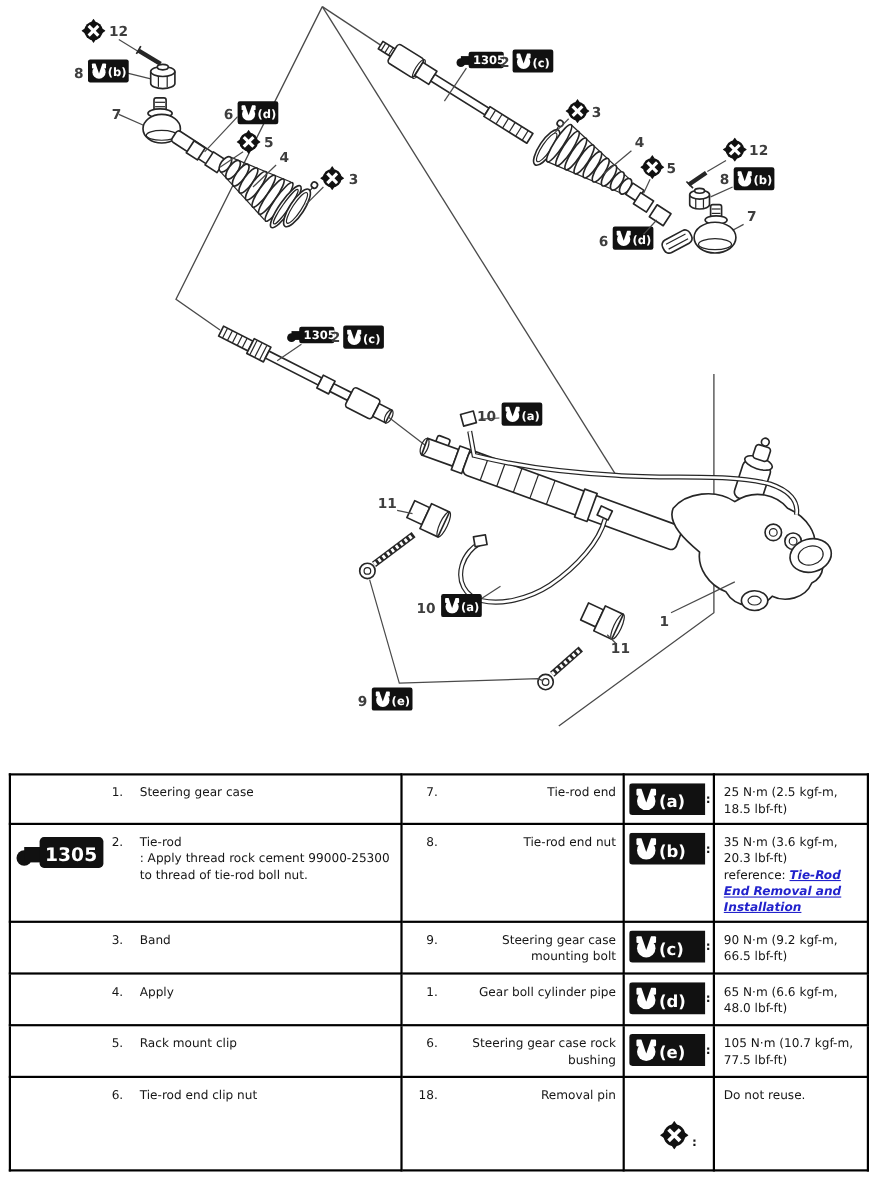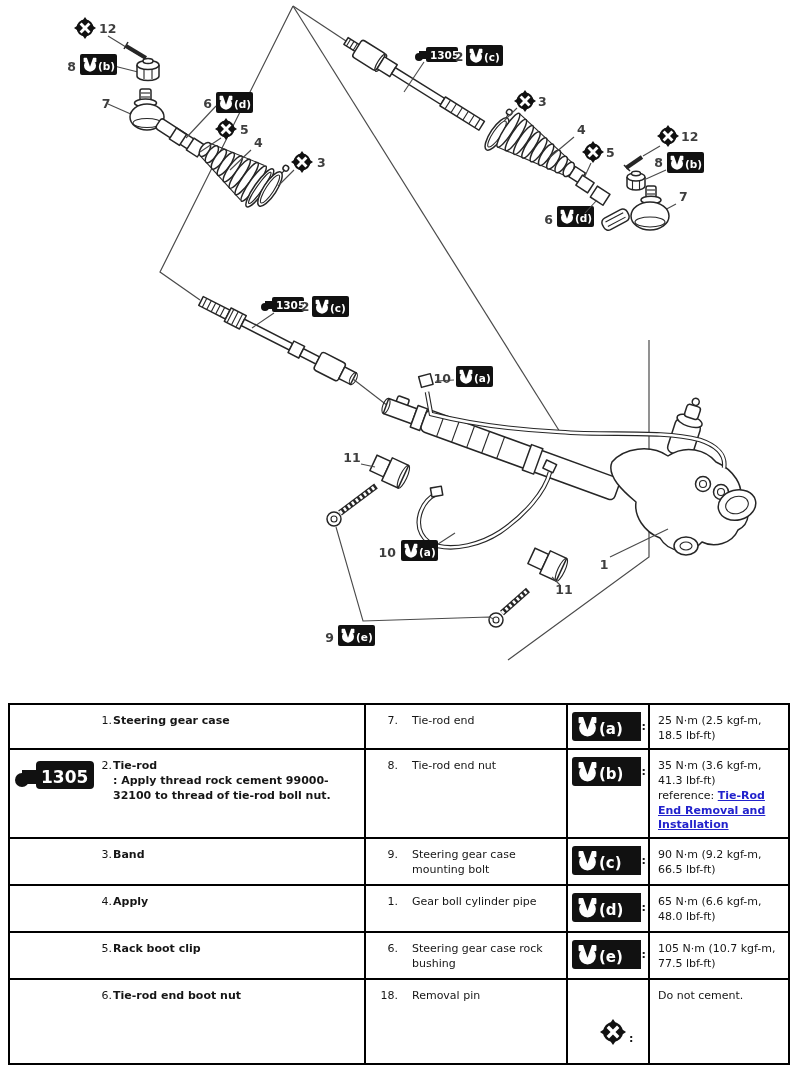--- a/index.html
+++ b/index.html
@@ -11,28 +11,28 @@
   .part{fill:#ffffff;stroke:#262626;stroke-width:1.5;stroke-linejoin:round;}
   .thin{fill:none;stroke:#262626;stroke-width:1.1;}
   .leader{fill:none;stroke:#4a4a4a;stroke-width:1.1;}
   .frame{fill:none;stroke:#4a4a4a;stroke-width:1.2;}
   .pipeO{fill:none;stroke:#262626;stroke-width:4.6;}
   .pipeI{fill:none;stroke:#ffffff;stroke-width:2.4;}
   table.parts{position:absolute;top:703px;left:8px;width:780px;border-collapse:collapse;table-layout:fixed;font-size:11px;line-height:1.35;}
   table.parts td{border:2px solid #000;vertical-align:top;padding:9px 6px 4px 6px;overflow:hidden;}
   .numcell{display:flex;align-items:flex-start;}
   .num-l{flex:none;width:96px;text-align:right;}
-  .desc-l{margin-left:1px;width:238px;font-weight:bold;}
+  .desc-l{margin-left:15px;width:238px;}
   .num-m{flex:none;width:26px;text-align:right;}
-  .desc-m{margin-left:14px;width:150px;}
+  .desc-m{margin-left:14px;width:150px;text-align:right;}
   .iconcell{padding:7px 2px 4px 4px !important;}
   .iconwrap{display:flex;align-items:flex-start;}
   .colon{font-weight:bold;margin-left:1px;margin-top:8px;}
   .torq{padding-left:8px !important;}
-  .ref-link{color:#2222cc;font-weight:bold;text-decoration:underline;}
+  .ref-link{color:#2222cc;font-weight:bold;font-style:italic;text-decoration:underline;}
   .row2-left{position:relative;}
   .sealant-abs{position:absolute;left:4px;top:8px;}
   .reuse-wrap{display:flex;align-items:flex-end;margin-top:30px;}
 </style>
 </head>
 <body>
 
 <svg id="diagram" width="796" height="700" viewBox="0 0 796 700">
   <defs>
     <symbol id="wr" viewBox="0 0 20 20">
@@ -459,40 +459,40 @@
             <svg width="84" height="36">
               <circle cx="8" cy="22" r="7" fill="#111"></circle>
               <rect x="8" y="12" width="16" height="14" fill="#111"></rect>
               <rect x="22" y="3" width="58" height="28" rx="4" fill="#111"></rect>
               <text x="27" y="25" font-size="17" font-weight="bold" fill="#fff"></text>
               <text x="27" y="25" font-size="17" font-weight="bold" fill="#fff">1305</text>
             </svg>
           </span>
         <div class="numcell">
             <span class="num-l">2.</span>
-            <div class="desc-l"><span>Tie-rod</span><br><span>: Apply thread rock cement 99000-32100 to thread of tie-rod boll nut.</span></div>
+            <div class="desc-l"><span>Tie-rod</span><br><span>: Apply thread rock cement 99000-25300 to thread of tie-rod boll nut.</span></div>
           </div>
       </td>
       <td>
           <div class="numcell">
             <span class="num-m">8.</span>
             <div class="desc-m">Tie-rod end nut</div>
           </div>
         </td>
       <td class="iconcell">
           <div class="iconwrap">
             <svg width="74" height="30">
               <rect width="72" height="29" rx="3" fill="#111"></rect>
               <use href="#wr" x="5" y="4" width="21" height="21"></use>
               <text x="27" y="22" font-size="15" font-weight="bold" fill="#fff">(b)</text>
             </svg>
             <span class="colon">:</span>
           </div>
         </td>
-      <td class="torq"><span>35 N·m (3.6 kgf-m, 41.3 lbf-ft)</span><br><span>reference: </span><a href="#" class="ref-link">Tie-Rod End Removal and Installation</a></td>
+      <td class="torq"><span>35 N·m (3.6 kgf-m, 20.3 lbf-ft)</span><br><span>reference: </span><a href="#" class="ref-link">Tie-Rod End Removal and Installation</a></td>
     </tr>
     <tr style="height:47px">
       <td>
           <div class="numcell">
             <span class="num-l">3.</span>
             <div class="desc-l">Band</div>
           </div>
         </td>
       <td>
           <div class="numcell">
@@ -534,21 +534,21 @@
             </svg>
             <span class="colon">:</span>
           </div>
         </td>
       <td class="torq">65 N·m (6.6 kgf-m, 48.0 lbf-ft)</td>
     </tr>
     <tr style="height:47px">
       <td>
           <div class="numcell">
             <span class="num-l">5.</span>
-            <div class="desc-l">Rack boot clip</div>
+            <div class="desc-l">Rack mount clip</div>
           </div>
         </td>
       <td>
           <div class="numcell">
             <span class="num-m">6.</span>
             <div class="desc-m">Steering gear case rock bushing</div>
           </div>
         </td>
       <td class="iconcell">
           <div class="iconwrap">
@@ -559,33 +559,33 @@
             </svg>
             <span class="colon">:</span>
           </div>
         </td>
       <td class="torq">105 N·m (10.7 kgf-m, 77.5 lbf-ft)</td>
     </tr>
     <tr style="height:85px">
       <td>
           <div class="numcell">
             <span class="num-l">6.</span>
-            <div class="desc-l">Tie-rod end boot nut</div>
+            <div class="desc-l">Tie-rod end clip nut</div>
           </div>
         </td>
       <td>
           <div class="numcell">
             <span class="num-m">18.</span>
             <div class="desc-m">Removal pin</div>
           </div>
         </td>
       <td class="iconcell">
           <div class="reuse-wrap">
             <svg width="30" height="30" style="margin-left:26px">
               <use href="#xi" x="2" y="2" width="26" height="26"></use>
             </svg>
             <span class="colon" style="margin-top:0">:</span>
           </div>
         </td>
-      <td class="torq">Do not cement.</td>
+      <td class="torq">Do not reuse.</td>
     </tr>
   </tbody>
 </table>
 
 </body></html>

